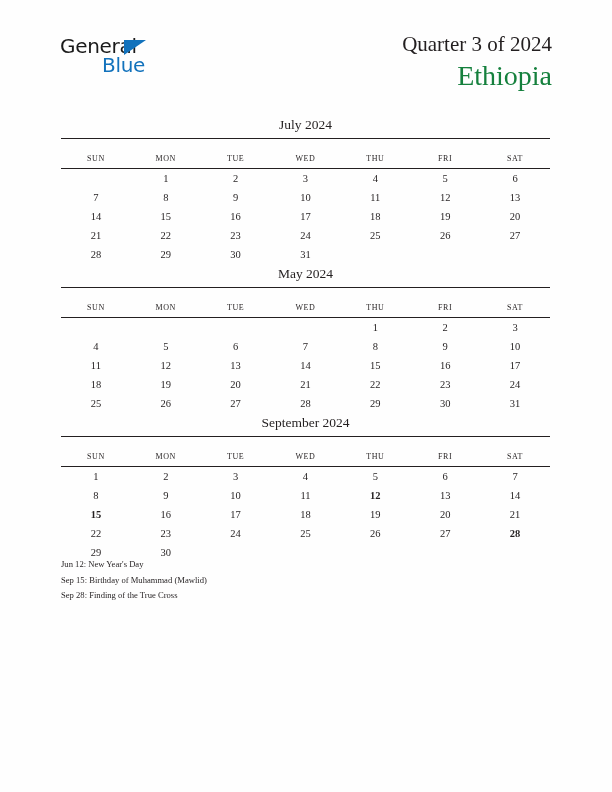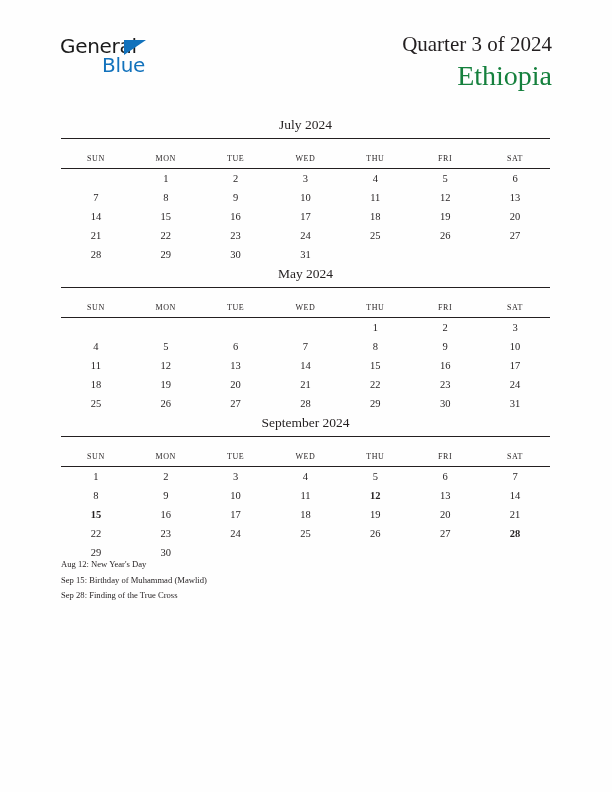--- a/index.html
+++ b/index.html
@@ -356,18 +356,18 @@
             <td class="empty">&nbsp;</td>
             <td class="empty">&nbsp;</td>
             <td class="empty">&nbsp;</td>
             <td class="empty">&nbsp;</td>
           </tr>
         </tbody>
       </table>
     </div>
 
   <div class="holidays">
-      <div class="holiday-line">Aug 12: New Year's Day</div>
+      <div class="holiday-line">Jun 12: New Year's Day</div>
       <div class="holiday-line">Sep 15: Birthday of Muhammad (Mawlid)</div>
       <div class="holiday-line">Sep 28: Finding of the True Cross</div>
     </div>
 
 </div>
 
 </body></html>

